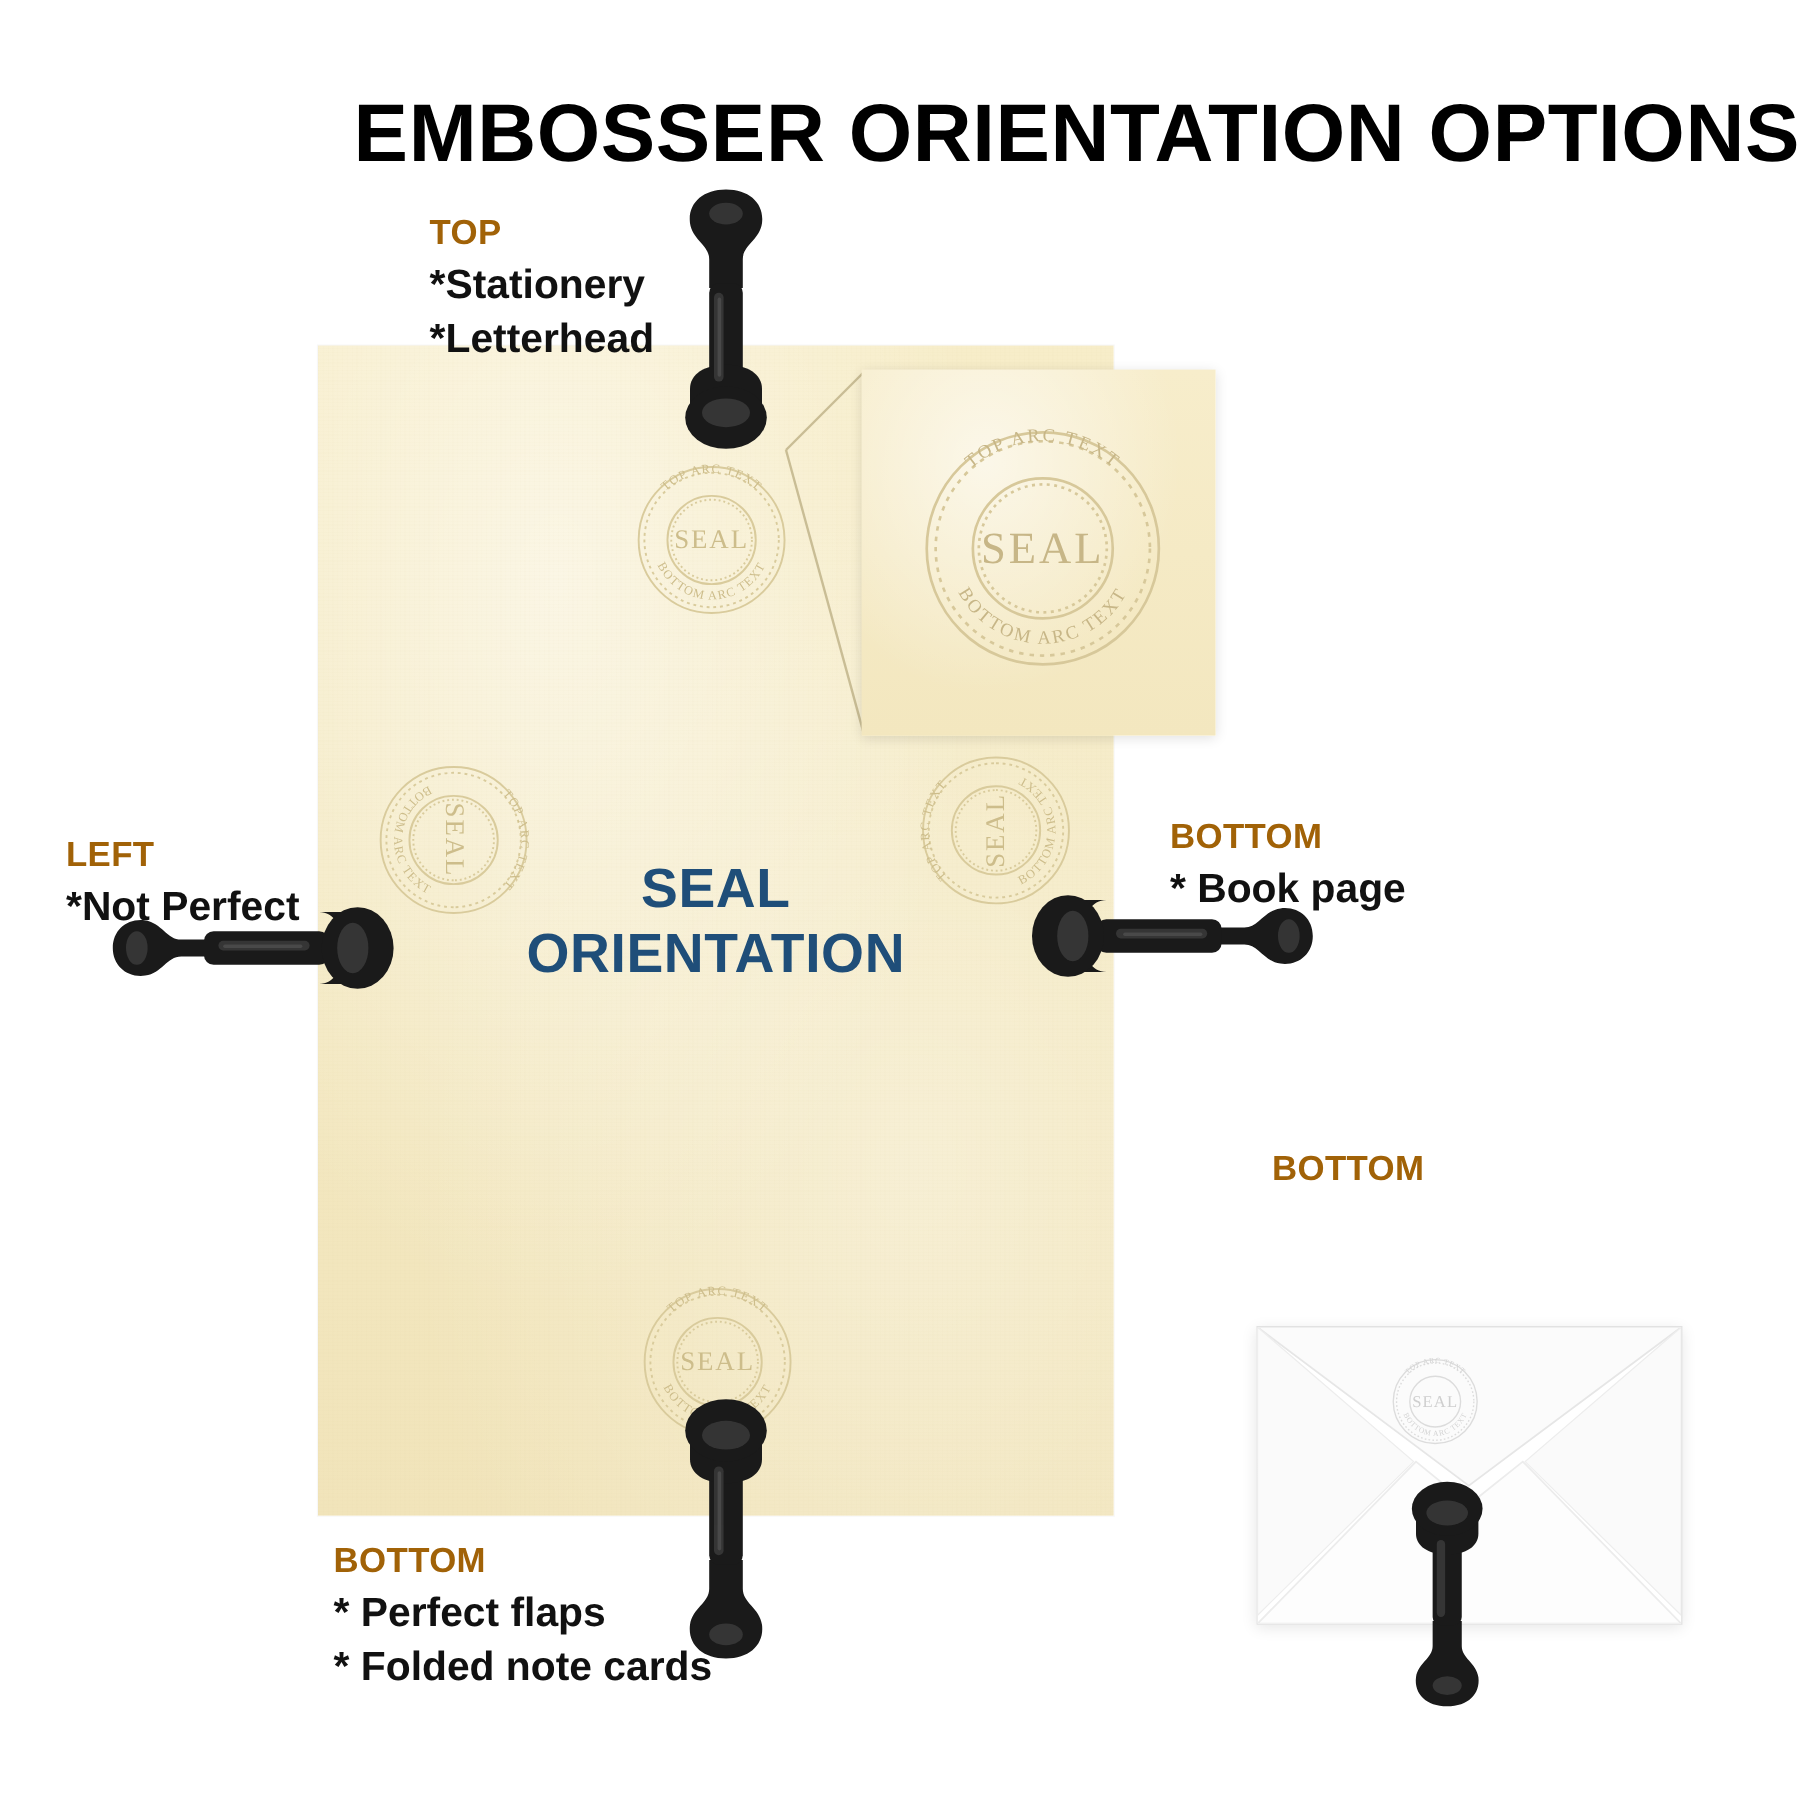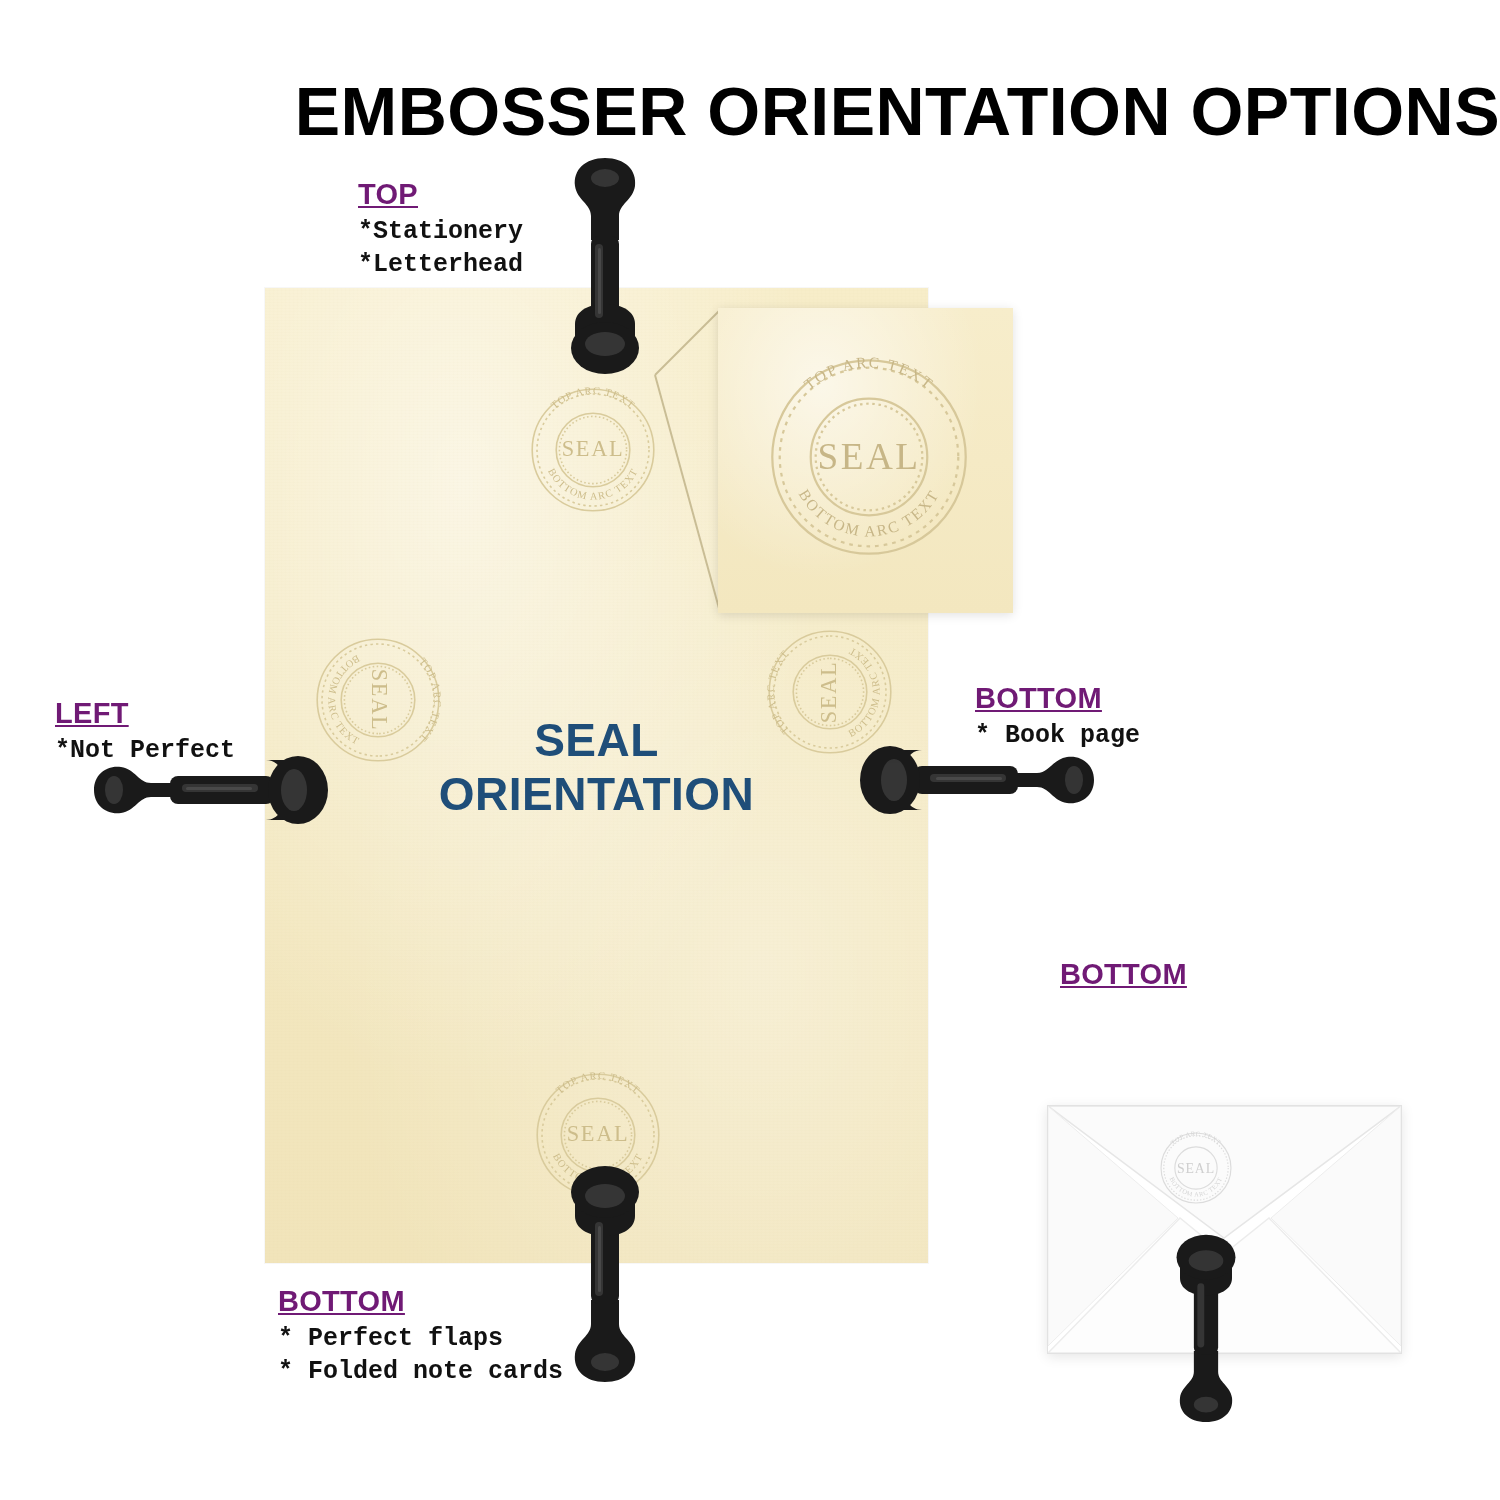--- a/index.html
+++ b/index.html
@@ -93,33 +93,31 @@
     width: 430px;
     height: 340px;
     pointer-events: none;
   }
 
   
   .label-block {
     position: absolute;
   }
   .label-head {
-    color: #701a75;
+    color: #a16207;
     font-weight: bold;
     font-size: 29px;
     letter-spacing: 0.3px;
     margin-bottom: 4px;
-    text-decoration: underline;
   }
   .label-line {
     color: #111111;
     font-weight: bold;
-    font-size: 25px;
+    font-size: 34px;
     line-height: 1.32;
-    font-family: Liberation Mono, monospace;
   }
 
   .lbl-top   { left: 358px; top: 178px; }
   .lbl-left  { left: 55px;  top: 697px; }
   .lbl-right { left: 975px; top: 682px; }
   .lbl-bottom{ left: 278px; top: 1285px; }
   .lbl-env   { left: 1060px; top: 958px; }
 
   
   .envelope {

